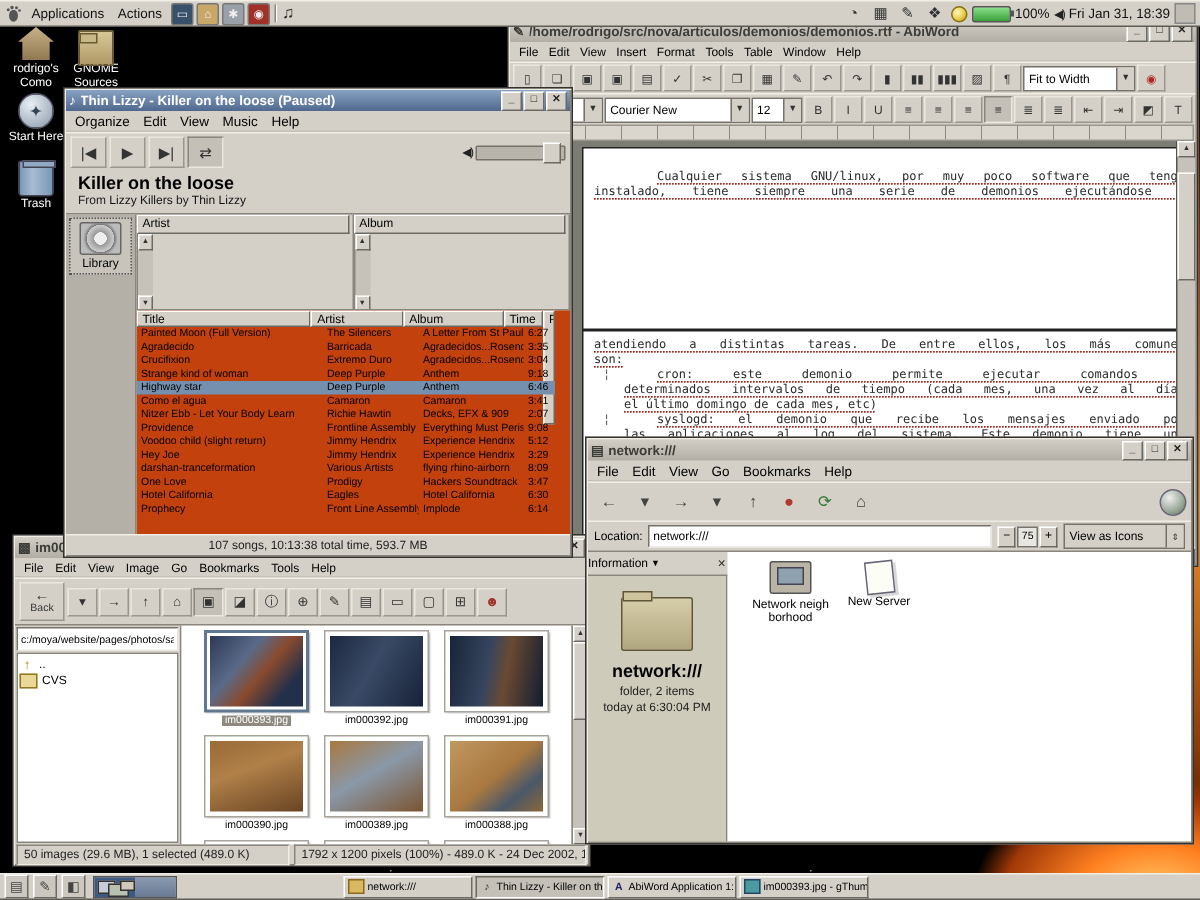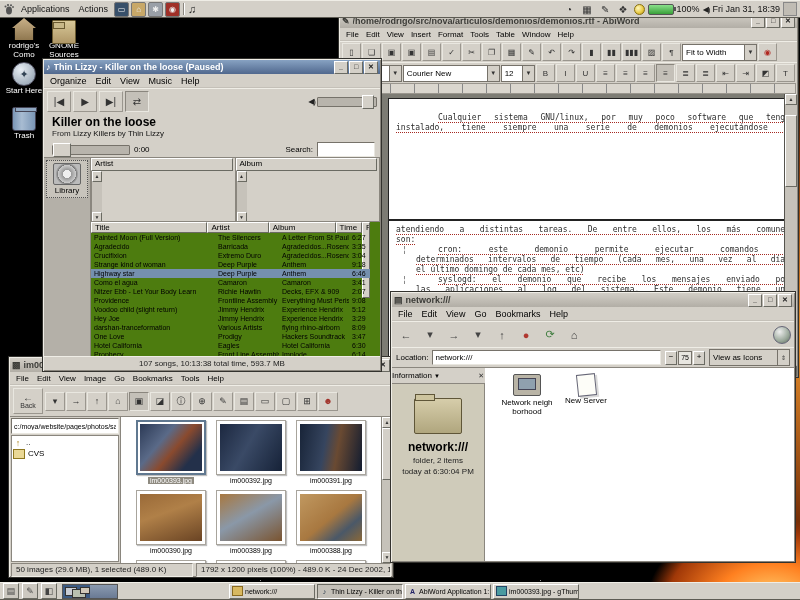--- a/index.html
+++ b/index.html
@@ -114,21 +114,21 @@
   .rbbody{flex:1;display:flex;overflow:hidden;border-top:1px solid #8a867e}
   .srccol{flex:none;width:42px;background:#b4b0a8;border-right:1px solid #8a867e;padding:2px}
   .srcitem{border:1px dotted #555;background:#c8c4bc;display:flex;flex-direction:column;align-items:center;padding:2px 1px;gap:1px;font-size:8px}
   .libic{width:26px;height:20px;background:radial-gradient(circle at 50% 50%,#eee 25%,#999 26%,#ccc 55%,#777 56%,#bbb 70%);border:1px solid #666;border-radius:2px}
   .rbright{flex:1;display:flex;flex-direction:column;overflow:hidden}
   .browser{flex:none;height:63px;display:flex;border-bottom:1px solid #8a867e}
   .bpane{flex:1;display:flex;flex-wrap:wrap;overflow:hidden;border-right:1px solid #8a867e}
   .bhdr{width:calc(100% - 10px);height:11px;font-size:8px;padding:0 3px;background:#d4d0c8;
     border:1px solid;border-color:#fff #6a6a62 #6a6a62 #fff}
   .bpane .vscroll{height:100%}
-  .ttable{flex:1;display:flex;flex-wrap:wrap;overflow:hidden;background:#4d7c0f;align-content:flex-start}
+  .ttable{flex:1;display:flex;flex-wrap:wrap;overflow:hidden;background:#c2410c;align-content:flex-start}
   .thead{width:calc(100% - 10px);display:flex;height:11px;flex:none}
   .thead .hc{background:#d4d0c8;border:1px solid;border-color:#fff #6a6a62 #6a6a62 #fff;font-size:8px;padding:0 3px;overflow:hidden;white-space:nowrap}
   .trows{width:calc(100% - 10px);overflow:hidden;height:calc(100% - 11px)}
   .trow{display:flex;height:9px;line-height:9px;font-size:7px;white-space:nowrap}
   .trow.selected{background:#7590ae}
   .trow .c{overflow:hidden;padding:0 3px;flex:none}
   .c.t,.hc.t{width:118px}.c.a,.hc.a{width:58px}.c.al,.hc.al{width:64px}.c.tm,.hc.tm{width:20px}.c.pc,.hc.pc{flex:1;width:auto}
   .ttable .vscroll,.browser .vscroll{height:100%}
   .rbstat{justify-content:center;border-top:1px solid #efede6}
   
@@ -534,29 +534,20 @@
     </div>
     <div class="songhdr">
       <div class="songttl">Killer on the loose</div>
       <div class="songsub">
         <span>From</span>
         <span class="lnk">Lizzy Killers</span>
         <span>by</span>
         <span class="lnk">Thin Lizzy</span>
       </div>
     </div>
-    <div class="progrow">
-      <span class="slider prog">
-          <span class="sthumb left"></span>
-        </span>
-      <span class="ptime">0:00</span>
-      <span class="spread"></span>
-      <span>Search:</span>
-      <input class="in srch" style="">
-    </div>
     <div class="rbbody">
       <div class="srccol">
         <div class="srcitem">
           <span class="libic"></span>
           <span>Library</span>
         </div>
       </div>
       <div class="rbright">
         <div class="browser">
           <div class="bpane">

